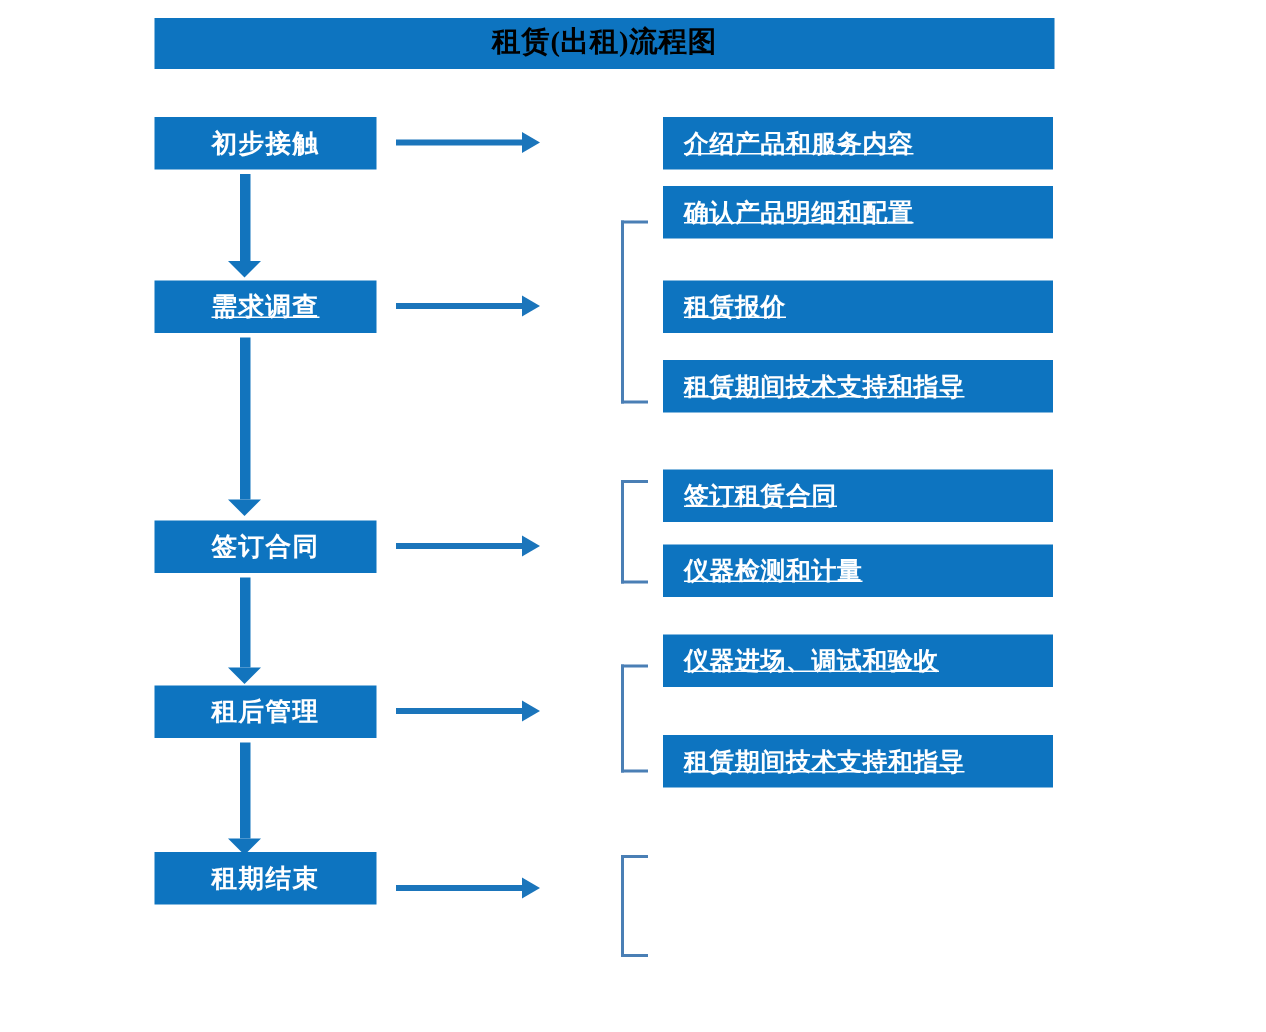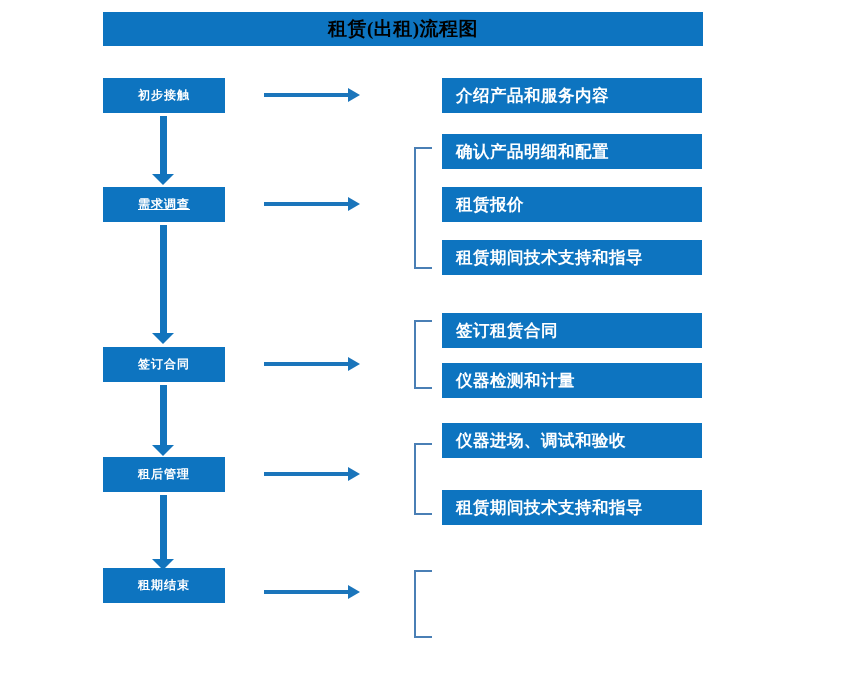--- a/index.html
+++ b/index.html
@@ -40,37 +40,38 @@
   .box {
     position: absolute;
     background: #0d74c0;
     color: #ffffff;
     font-weight: bold;
     white-space: nowrap;
     overflow: hidden;
   }
   .box-left {
     left: 103px;
-    width: 122px;
+    width: 148px;
     height: 35px;
     line-height: 35px;
-    font-size: 12px;
+    font-size: 17px;
     text-align: center;
     letter-spacing: 1px;
   }
   .box-right {
     left: 442px;
     width: 260px;
     height: 35px;
     line-height: 35px;
     font-size: 16.5px;
     text-align: left;
     padding-left: 14px;
     box-sizing: border-box;
     letter-spacing: 0.5px;
+    text-decoration: underline;
   }
 
   
   .v-arrow {
     position: absolute;
     width: 22px;
     pointer-events: none;
   }
   .v-arrow .shaft {
     position: absolute;
@@ -147,21 +148,21 @@
 
   <div class="box box-left" style="top:187px;text-decoration:underline;">需求调查</div>
 
   <div class="h-arrow" style="left:264px; top:196px; width:96px;">
     <div class="shaft" style="width:84px;"></div>
     <div class="head" style="left:84px;"></div>
   </div>
 
   <div class="bracket" style="top:147px; height:122px;"></div>
 
-  <div class="box box-right" style="top:134px;">确认产品明细和配置</div>
+  <div class="box box-right" style="top:124px;">确认产品明细和配置</div>
 
   <div class="box box-right" style="top:187px;">租赁报价</div>
 
   <div class="box box-right" style="top:240px;">租赁期间技术支持和指导</div>
 
   <div class="v-arrow" style="left:152px; top:225px; height:120px;">
     <div class="shaft" style="height:108px;"></div>
     <div class="head" style="top:108px;"></div>
   </div>
 

